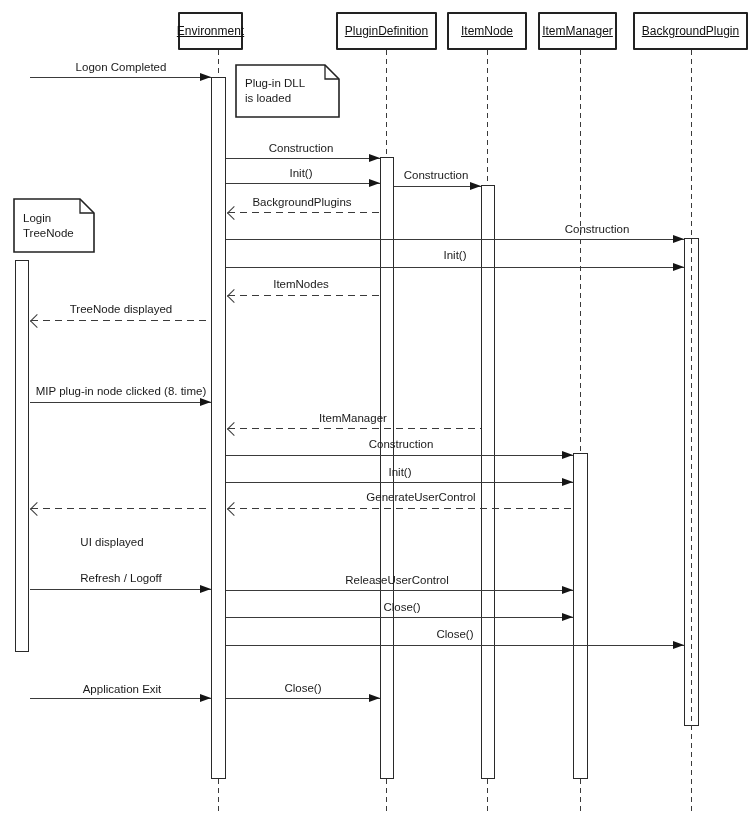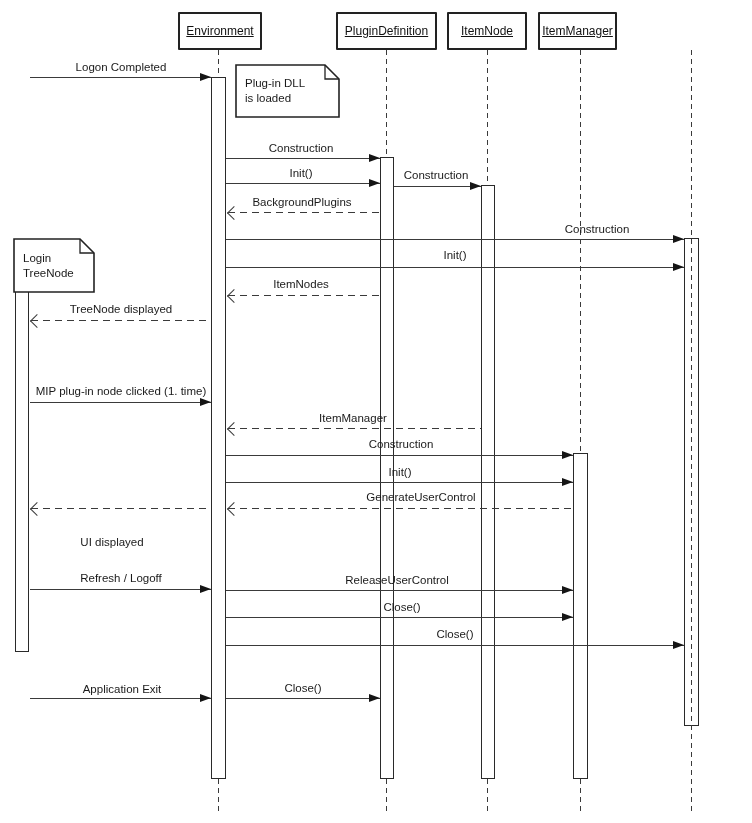--- a/index.html
+++ b/index.html
@@ -25,52 +25,55 @@
   .note svg{display:block;}
   .note-text{position:absolute;left:10px;top:0;bottom:0;display:flex;flex-direction:column;
              justify-content:center;font-size:11.5px;line-height:15px;color:#1a1a1a;}
 </style>
 </head>
 <body>
 
 <div id="canvas" class="canvas">
     <div class="vdash" style="left: 218px; top: 50px; height: 762px; z-index: 1;"></div>
     <div class="bar" style="left: 211px; top: 77px; width: 15px; height: 702px;"></div>
-    <div class="head" style="left: 178px; top: 12px; width: 84px; height: 38px;">
+    <div class="head" style="left: 178px; top: 12px; width: 65px; height: 38px;">
       <span>Environment</span>
     </div>
     <div class="vdash" style="left: 386px; top: 50px; height: 762px; z-index: 1;"></div>
     <div class="bar" style="left: 380px; top: 157px; width: 14px; height: 622px;"></div>
     <div class="head" style="left: 336px; top: 12px; width: 101px; height: 38px;">
       <span>PluginDefinition</span>
     </div>
     <div class="vdash" style="left: 487px; top: 50px; height: 762px; z-index: 1;"></div>
     <div class="bar" style="left: 481px; top: 185px; width: 14px; height: 594px;"></div>
     <div class="head" style="left: 447px; top: 12px; width: 80px; height: 38px; align-items: center;">
       <span>ItemNode</span>
     </div>
     <div class="vdash" style="left: 580px; top: 50px; height: 762px; z-index: 1;"></div>
     <div class="bar" style="left: 573px; top: 453px; width: 15px; height: 326px;"></div>
     <div class="head" style="left: 538px; top: 12px; width: 79px; height: 38px;">
       <span>ItemManager</span>
     </div>
     <div class="vdash" style="left: 691px; top: 50px; height: 762px; z-index: 5;"></div>
     <div class="bar" style="left: 684px; top: 238px; width: 15px; height: 488px;"></div>
+    <div class="head" style="left: 633px; top: 12px; width: 115px; height: 38px;">
+      <span>BackgroundPlugin</span>
+    </div>
     <div class="bar" style="left: 15px; top: 260px; width: 14px; height: 392px;"></div>
     <div class="note" style="left: 235px; top: 64px; width: 105px; height: 54px;">
       <svg width="105" height="54" viewBox="0 0 105 54">
         <path d="M1 1 H90 L104 15 V53 H1 Z" fill="#ffffff" stroke="#222222" stroke-width="1.6"></path>
         <path d="M90 1 V15 H104" fill="none" stroke="#222222" stroke-width="1.3"></path>
       </svg>
       <div class="note-text">
         <div>Plug-in DLL</div>
         <div>is loaded</div>
       </div>
     </div>
-    <div class="note" style="left: 13px; top: 198px; width: 104px; height: 55px; margin-top: 40px;">
+    <div class="note" style="left: 13px; top: 198px; width: 104px; height: 55px;">
       <svg width="82" height="55" viewBox="0 0 82 55">
         <path d="M1 1 H67 L81 15 V54 H1 Z" fill="#ffffff" stroke="#222222" stroke-width="1.6"></path>
         <path d="M67 1 V15 H81" fill="none" stroke="#222222" stroke-width="1.3"></path>
       </svg>
       <div class="note-text">
         <div>Login</div>
         <div>TreeNode</div>
       </div>
     </div>
     <div class="hline" style="left: 30px; top: 77px; width: 181px;"></div>
@@ -95,21 +98,21 @@
     <div class="arr-right" style="left: 673px; top: 263px;"></div>
     <div class="mlabel" style="left: 455px; top: 249px;">Init()</div>
     <div class="hdash" style="left: 228px; top: 295px; width: 152px;"></div>
     <div class="arr-left" style="left: 229px; top: 291px;"></div>
     <div class="mlabel" style="left: 301px; top: 278px;">ItemNodes</div>
     <div class="hdash" style="left: 31px; top: 320px; width: 180px;"></div>
     <div class="arr-left" style="left: 32px; top: 316px;"></div>
     <div class="mlabel" style="left: 121px; top: 303px;">TreeNode displayed</div>
     <div class="hline" style="left: 30px; top: 402px; width: 181px;"></div>
     <div class="arr-right" style="left: 200px; top: 398px;"></div>
-    <div class="mlabel" style="left: 121px; top: 385px;">MIP plug-in node clicked (1. time)</div>
+    <div class="mlabel" style="left: 121px; top: 385px;">MIP plug-in node clicked (8. time)</div>
     <div class="hdash" style="left: 228px; top: 428px; width: 253px;"></div>
     <div class="arr-left" style="left: 229px; top: 424px;"></div>
     <div class="mlabel" style="left: 353px; top: 412px;">ItemManager</div>
     <div class="hline" style="left: 226px; top: 455px; width: 347px;"></div>
     <div class="arr-right" style="left: 562px; top: 451px;"></div>
     <div class="mlabel" style="left: 401px; top: 438px;">Construction</div>
     <div class="hline" style="left: 226px; top: 482px; width: 347px;"></div>
     <div class="arr-right" style="left: 562px; top: 478px;"></div>
     <div class="mlabel" style="left: 400px; top: 466px;">Init()</div>
     <div class="hdash" style="left: 228px; top: 508px; width: 345px;"></div>

